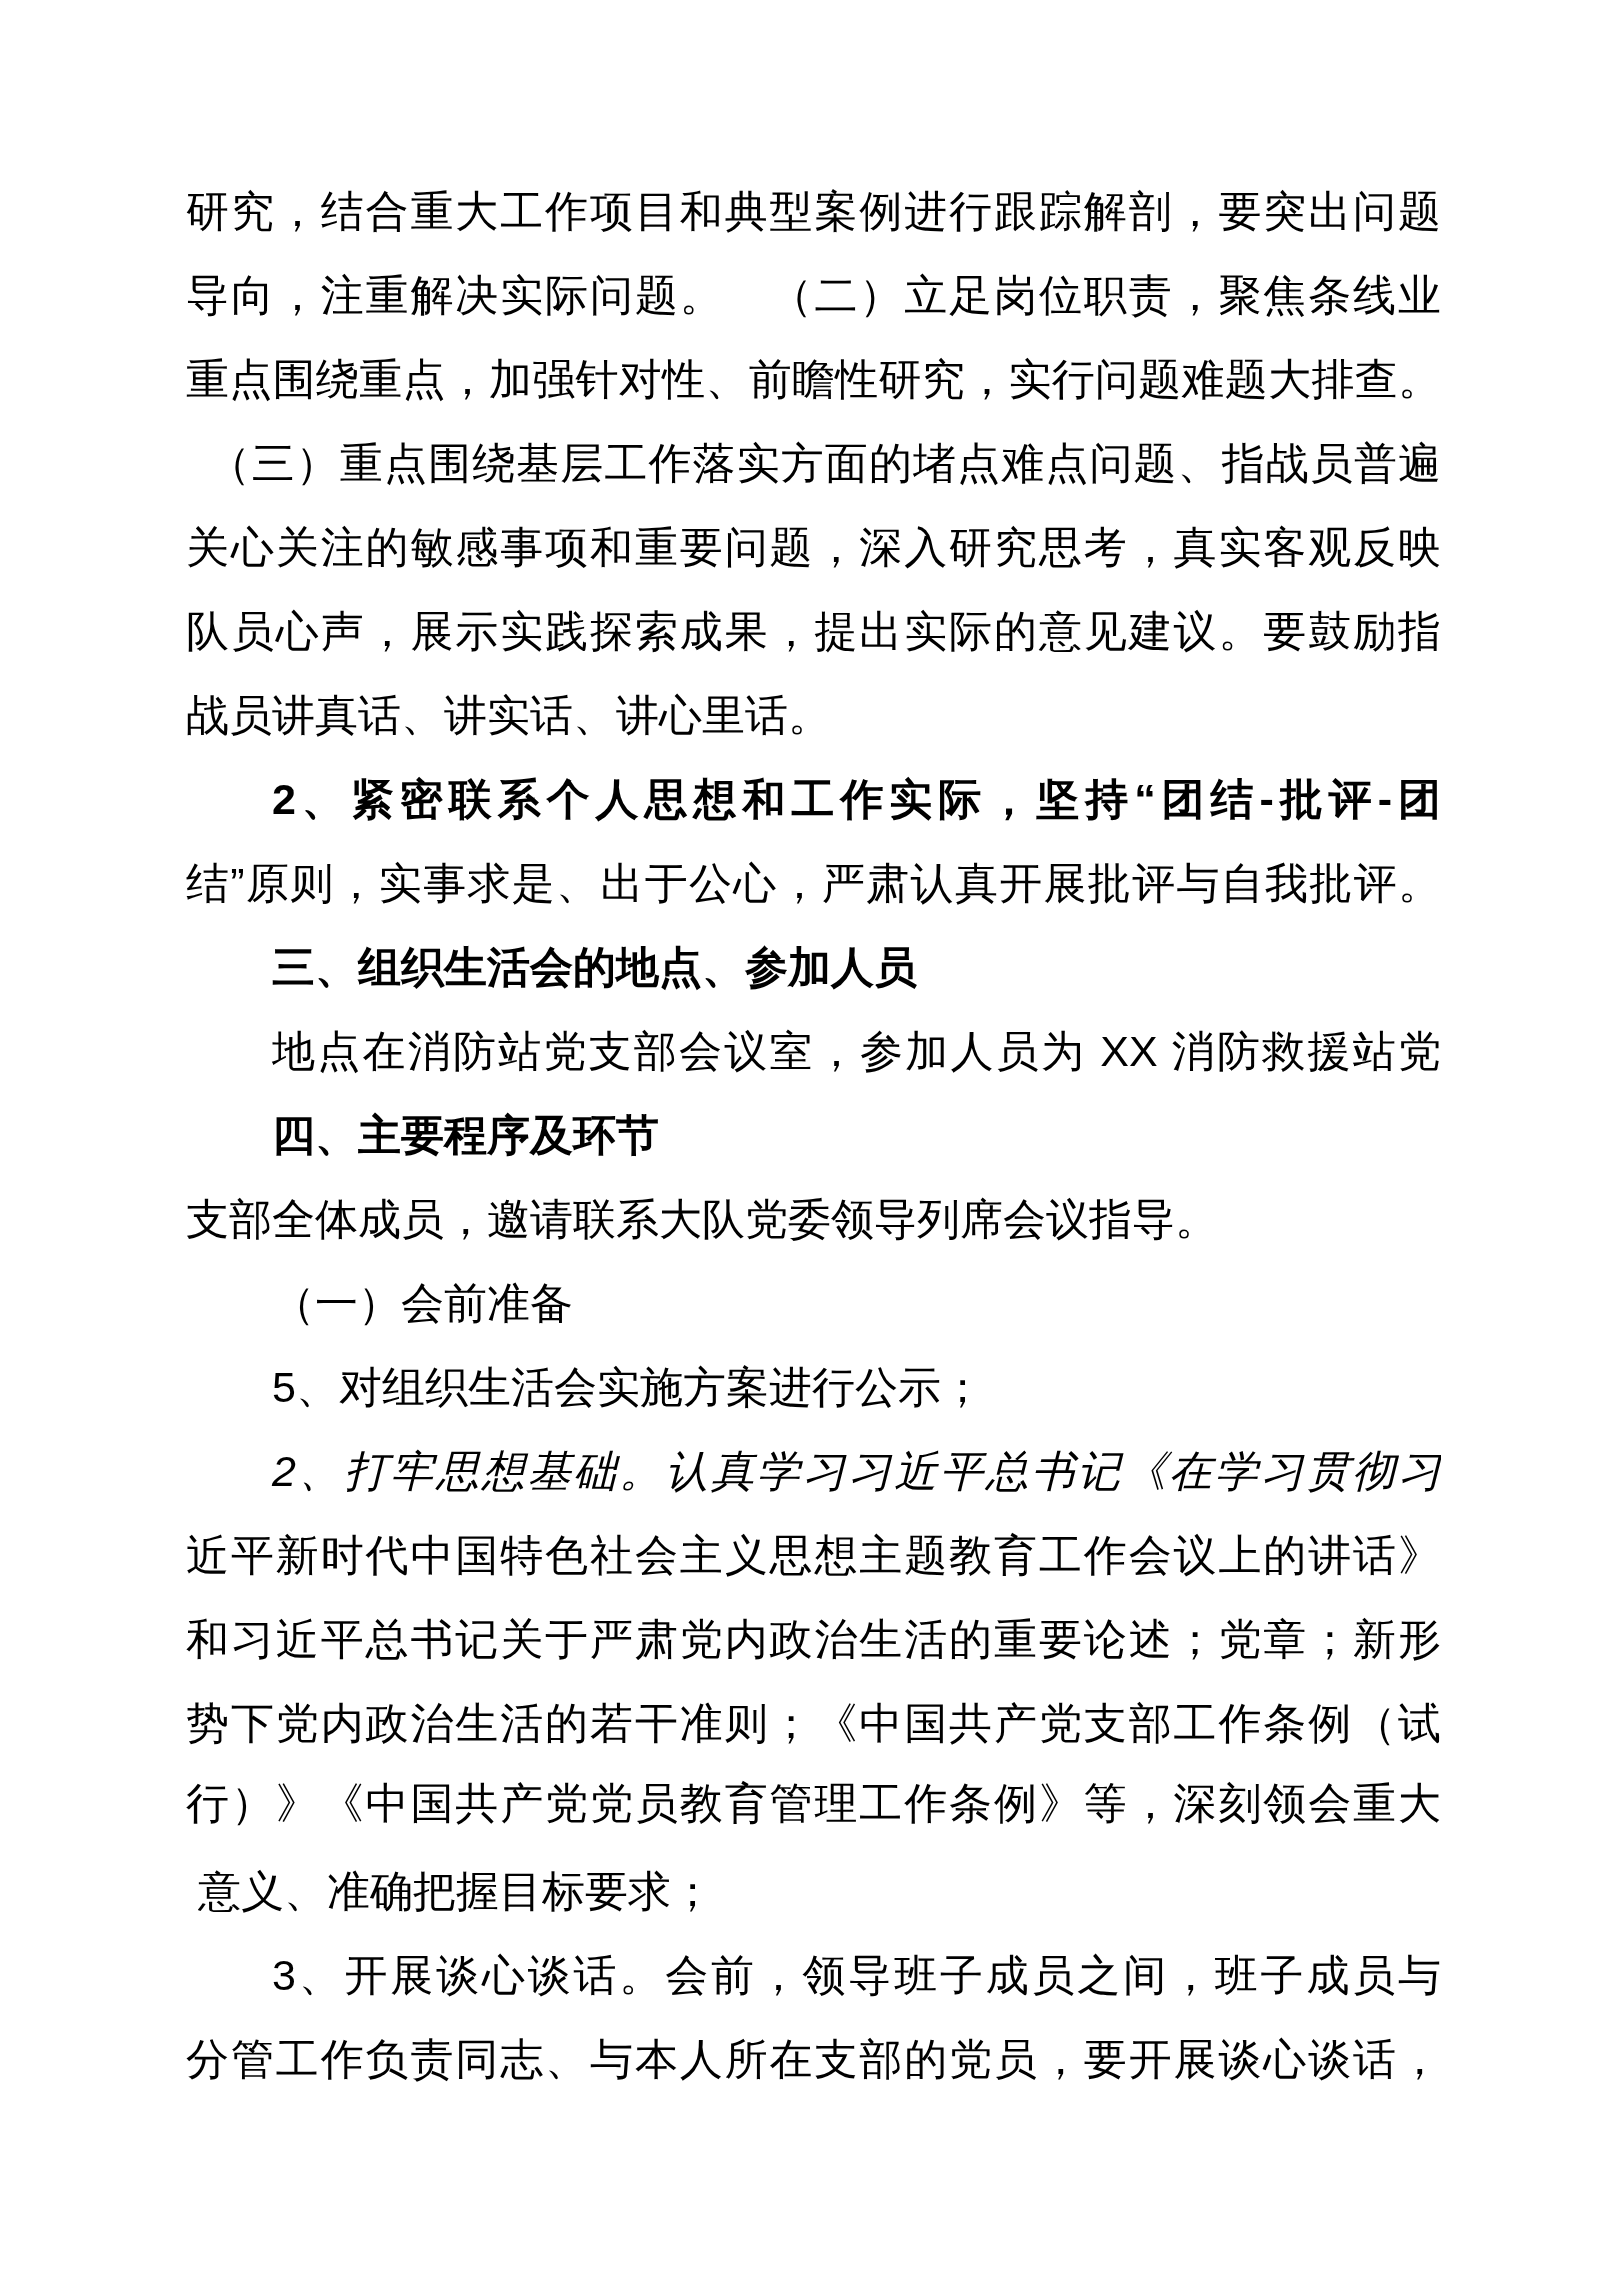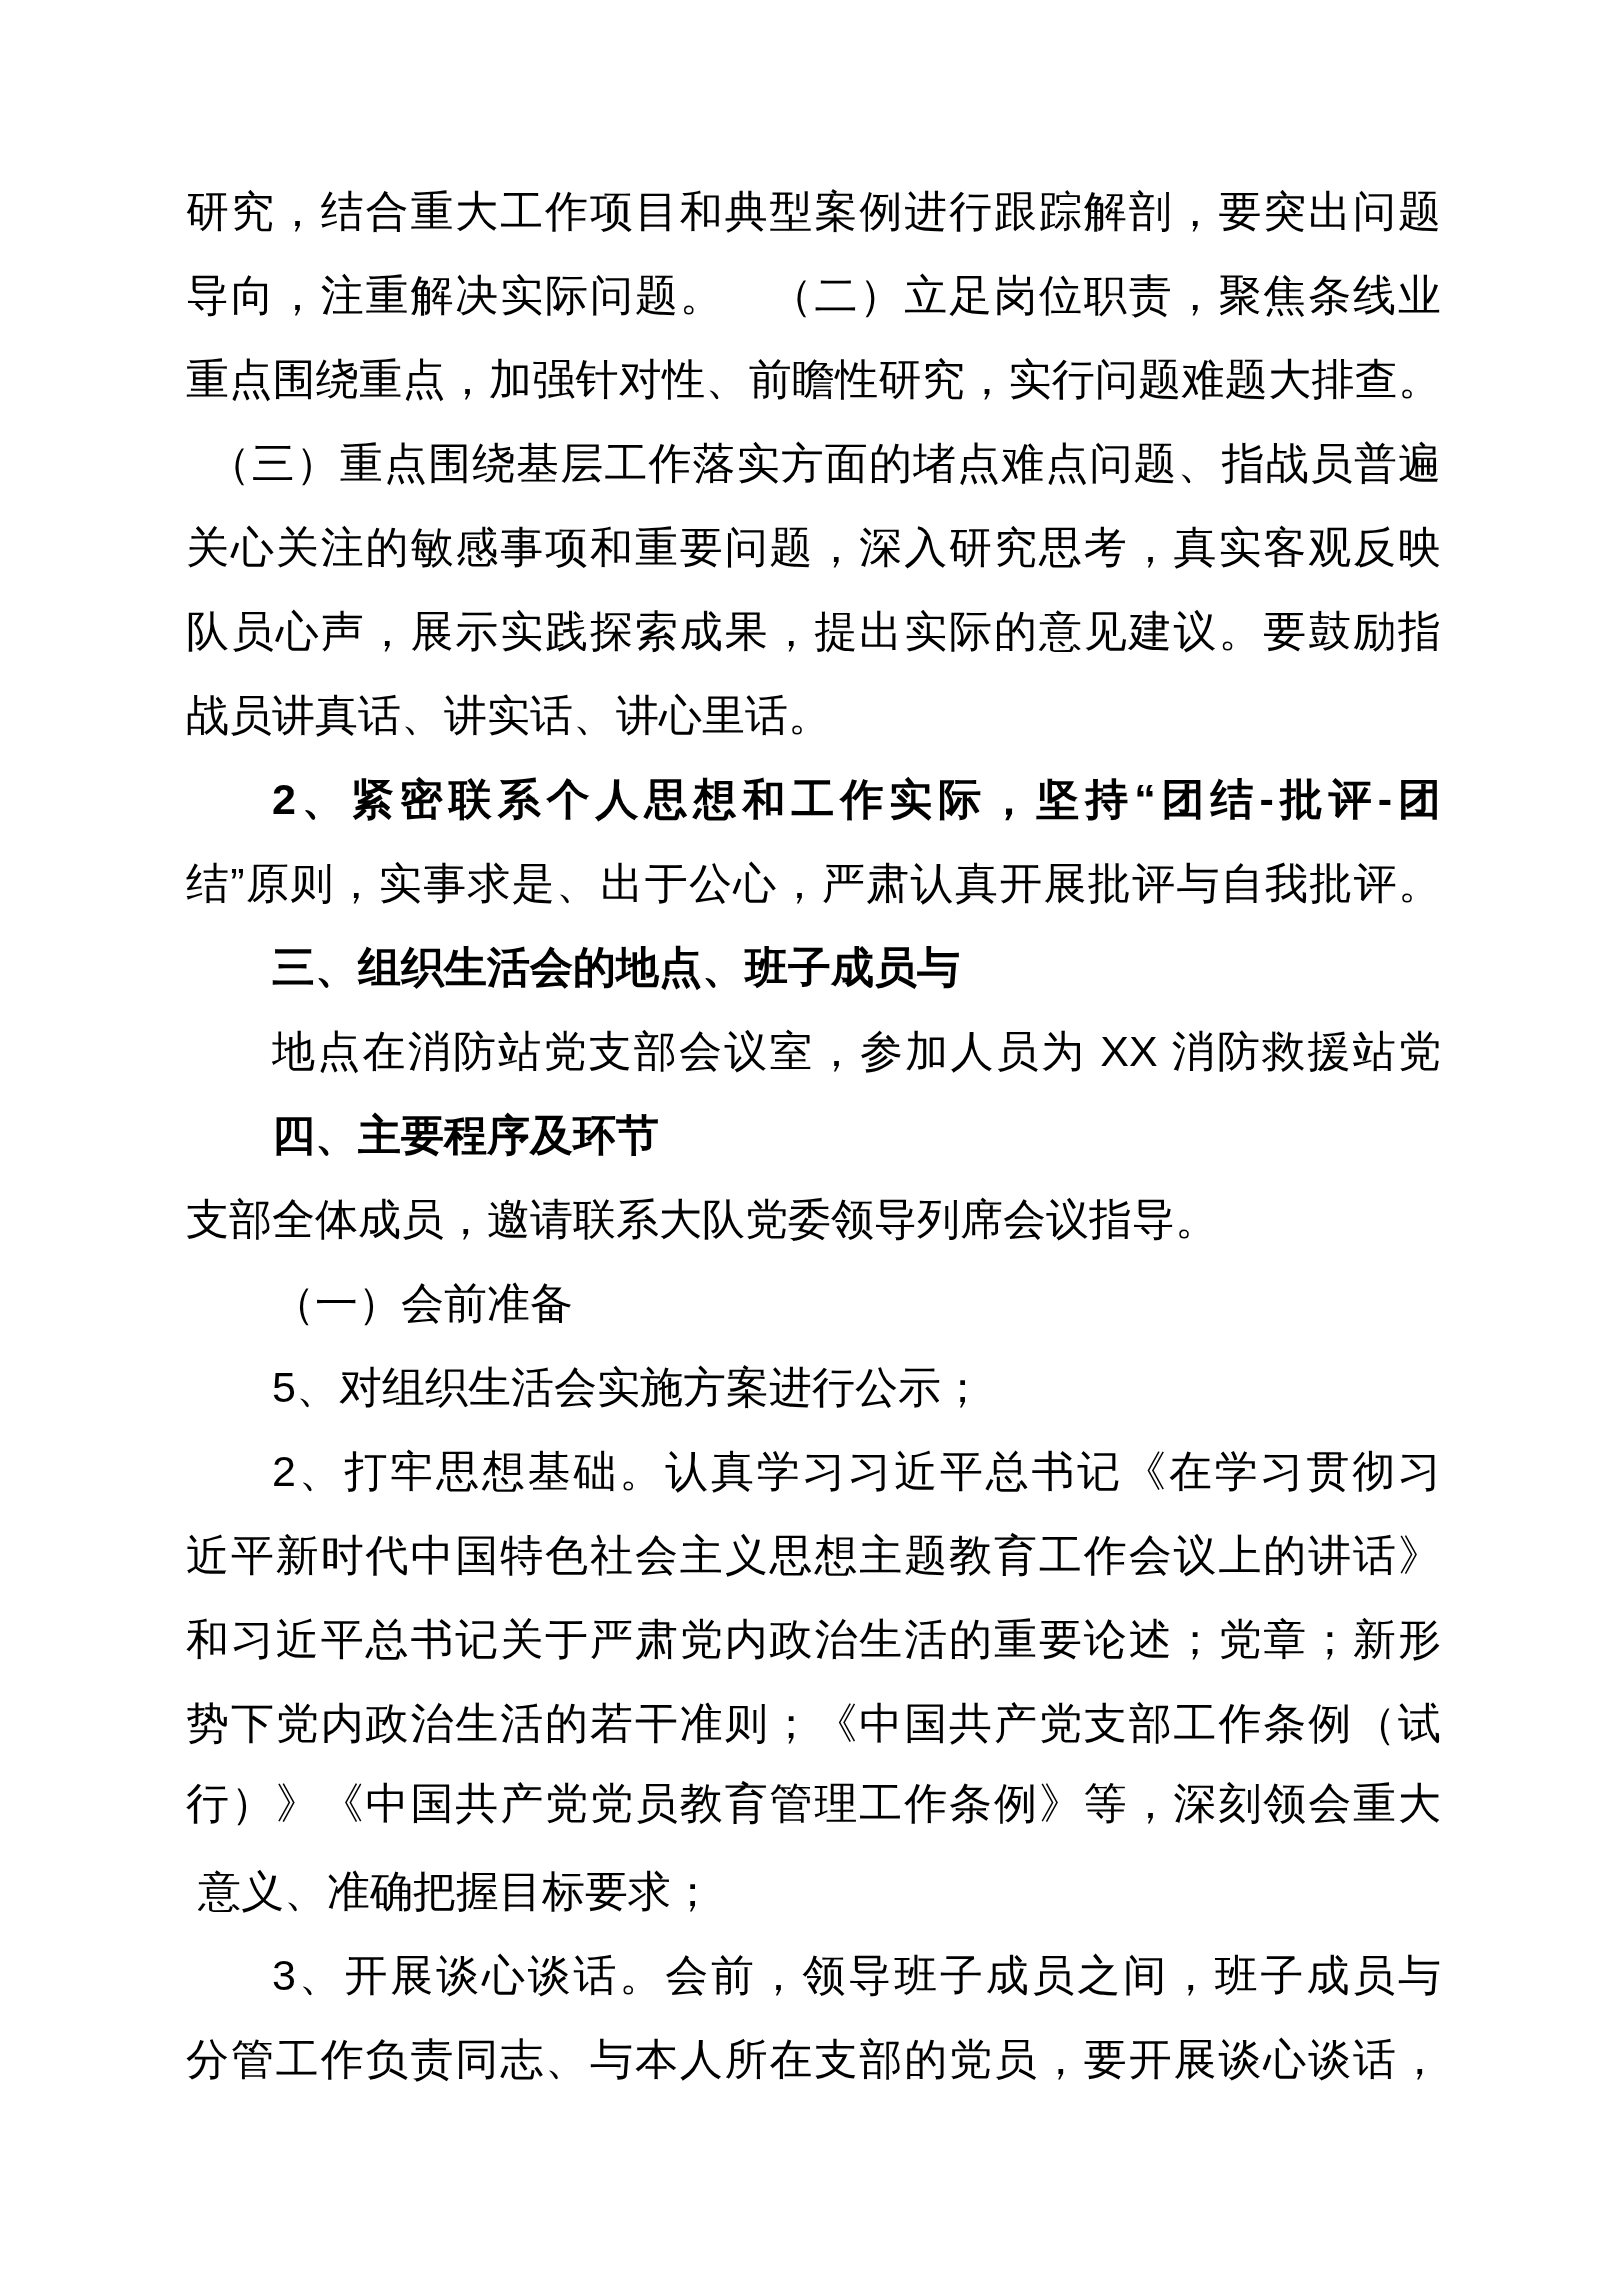--- a/index.html
+++ b/index.html
@@ -52,27 +52,27 @@
   <div class="doc-body">
       <div class="line" style="text-indent: 0px;">研究，结合重大工作项目和典型案例进行跟踪解剖，要突出问题</div>
       <div class="line" style="text-indent: 0px;">导向，注重解决实际问题。　（二）立足岗位职责，聚焦条线业务，</div>
       <div class="line" style="text-indent: 0px;">重点围绕重点，加强针对性、前瞻性研究，实行问题难题大排查。</div>
       <div class="line" style="text-indent: 21.6px;">（三）重点围绕基层工作落实方面的堵点难点问题、指战员普遍</div>
       <div class="line" style="text-indent: 0px;">关心关注的敏感事项和重要问题，深入研究思考，真实客观反映</div>
       <div class="line" style="text-indent: 0px;">队员心声，展示实践探索成果，提出实际的意见建议。要鼓励指</div>
       <div class="line no-justify" style="text-indent: 0px;">战员讲真话、讲实话、讲心里话。</div>
       <div class="line" style="text-indent: 86px; font-weight: bold;">2、紧密联系个人思想和工作实际，坚持“团结-批评-团</div>
       <div class="line" style="text-indent: 0px;">结”原则，实事求是、出于公心，严肃认真开展批评与自我批评。</div>
-      <div class="line bold no-justify" style="text-indent: 86px;">三、组织生活会的地点、班子成员与</div>
+      <div class="line bold no-justify" style="text-indent: 86px;">三、组织生活会的地点、参加人员</div>
       <div class="line" style="text-indent: 86px;">地点在消防站党支部会议室，参加人员为 XX 消防救援站党</div>
       <div class="line bold no-justify" style="text-indent: 86px;">四、主要程序及环节</div>
       <div class="line no-justify" style="text-indent: 0px;">支部全体成员，邀请联系大队党委领导列席会议指导。</div>
       <div class="line no-justify" style="text-indent: 86px;">（一）会前准备</div>
       <div class="line no-justify" style="text-indent: 86px;">5、对组织生活会实施方案进行公示；</div>
-      <div class="line" style="text-indent: 86px;">2、打牢思想基础。认真学习习近平总书记《在学习贯彻习</div>
+      <div class="line" style="text-indent: 86px; font-style: italic;">2、打牢思想基础。认真学习习近平总书记《在学习贯彻习</div>
       <div class="line" style="text-indent: 0px;">近平新时代中国特色社会主义思想主题教育工作会议上的讲话》</div>
       <div class="line" style="text-indent: 0px;">和习近平总书记关于严肃党内政治生活的重要论述；党章；新形</div>
       <div class="line" style="text-indent: 0px;">势下党内政治生活的若干准则；《中国共产党支部工作条例（试</div>
       <div class="line" style="text-indent: 0px; font-family: Liberation Mono, monospace;">行）》《中国共产党党员教育管理工作条例》等，深刻领会重大</div>
       <div class="line no-justify" style="text-indent: 0px; margin-left: 12px;">意义、准确把握目标要求；</div>
       <div class="line" style="text-indent: 86px;">3、开展谈心谈话。会前，领导班子成员之间，班子成员与</div>
       <div class="line" style="text-indent: 0px;">分管工作负责同志、与本人所在支部的党员，要开展谈心谈话，</div>
     </div>
 </div>
 

